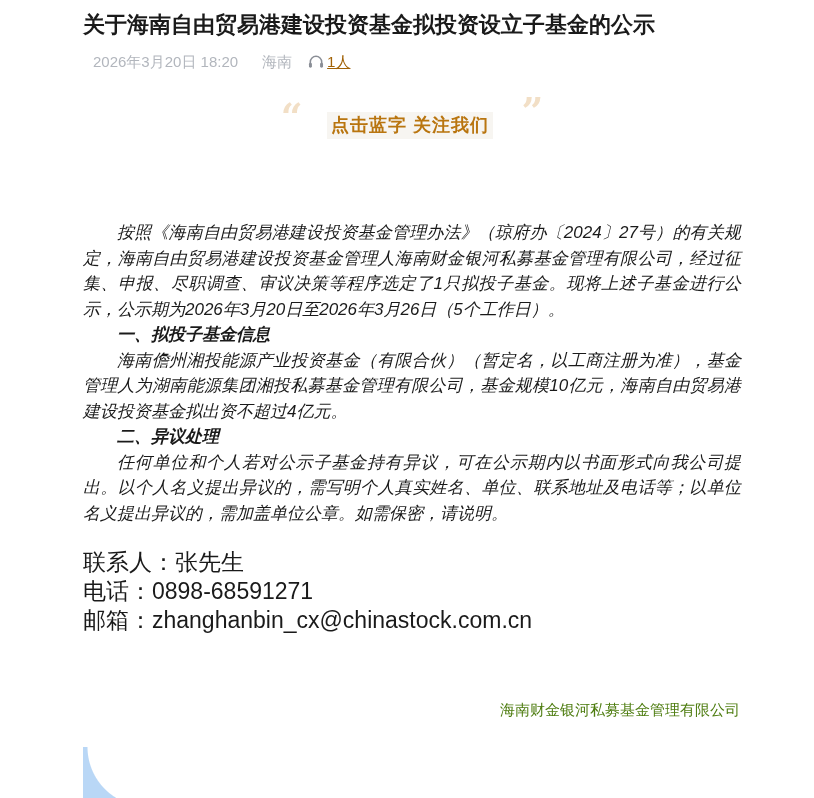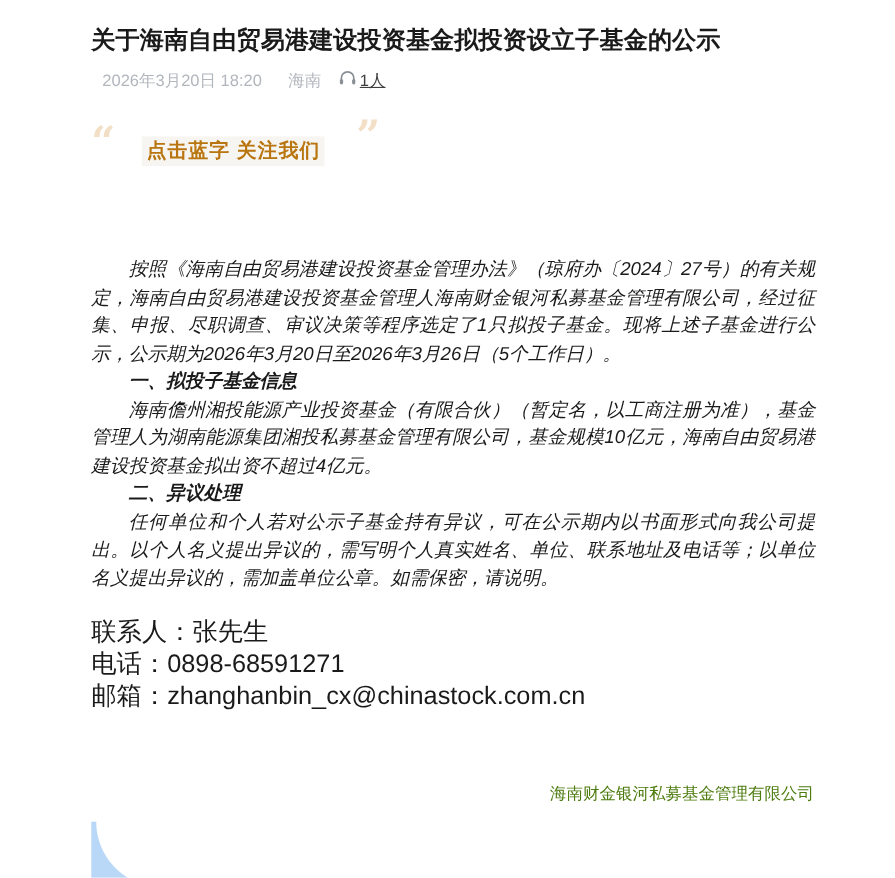--- a/index.html
+++ b/index.html
@@ -9,48 +9,50 @@
     font-family: "Liberation Sans", "DejaVu Sans", sans-serif;
     overflow: hidden;
     position: relative;
   }
   .content {
     position: absolute;
     left: 83px; top: 0;
     width: 658px;
   }
   .title {
-    padding-top: 21px;
+    padding-top: 9px;
     font-size: 22px;
     line-height: 31px;
     font-weight: 700;
     color: #1a1a1a;
   }
   .byline {
     margin-top: 11px;
     display: flex;
     align-items: center;
     font-size: 15px;
     line-height: 21px;
     white-space: nowrap;
   }
   .account-name { color: #576b95; cursor: pointer; }
   .meta { color: #b2b6bd; margin-left: 10px; text-align: right; }
   .meta-loc { color: #b2b6bd; margin-left: 24px; }
   .listen {
     margin-left: 16px;
     display: inline-flex;
-    color: #404040;
+    align-items: center;
+    color: #a16207;
     cursor: pointer;
     text-decoration: underline;
   }
   .listen svg { margin-right: 3px; display: block; }
   .banner {
     margin-top: 30px;
     height: 44px;
+    text-align: center;
     white-space: nowrap;
   }
   .banner .q {
     font-family: "DejaVu Serif", "Liberation Serif", serif;
     font-weight: 700;
     font-size: 38px;
     color: #f2dfc6;
     position: relative;
     top: -4px;
     vertical-align: middle;

